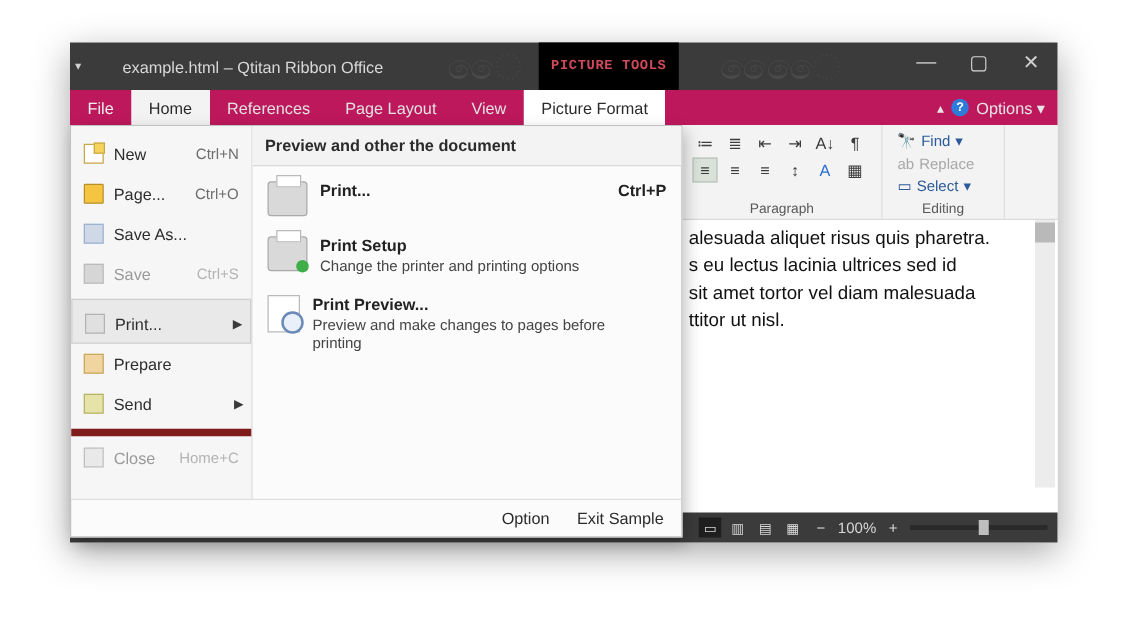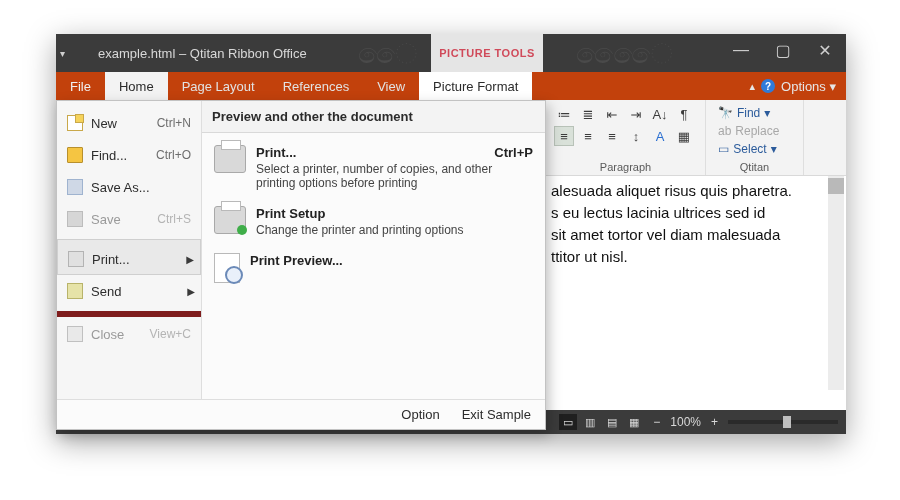--- a/index.html
+++ b/index.html
@@ -1,24 +1,24 @@
 <!DOCTYPE html>
 <html><head>
 <meta charset="utf-8">
 <style>
   * { box-sizing: border-box; margin: 0; padding: 0; font-family: "Segoe UI", Tahoma, sans-serif; }
   body { background: #fff; width: 900px; height: 500px; position: relative; overflow: hidden; }
   .app-window { position: absolute; left: 56px; top: 34px; width: 790px; height: 400px; background: #fff; box-shadow: 0 8px 28px rgba(0,0,0,0.35); }
   .titlebar { height: 38px; background: #3b3b3b; color: #cfcfcf; display: flex; align-items: center; font-size: 13px; position: relative; }
   .tb-caret { margin-left: 4px; color: #cfcfcf; font-size: 10px; }
   .tb-title { margin-left: 33px; color: #d8d8d8; }
-  .tb-tools { position: absolute; left: 375px; top: 0; width: 112px; height: 38px; background: #e5e5e5; color: #d04a5a; font-size: 11px; display: flex; align-items: center; justify-content: center; letter-spacing: 0.5px; font-weight: 600; }
+  .tb-tools { position: absolute; left: 375px; top: 0; width: 112px; height: 38px; background: #000000; color: #d04a5a; font-size: 11px; display: flex; align-items: center; justify-content: center; letter-spacing: 0.5px; font-weight: 600; font-family: Liberation Mono, monospace; }
   .tb-wbtns { position: absolute; right: 0; top: 0; display: flex; }
   .tb-wbtn { width: 42px; height: 32px; display: flex; align-items: center; justify-content: center; color: #cfcfcf; font-size: 16px; }
-  .tabbar { height: 28px; display: flex; background: #c2410c; color: #e2e2e2; font-size: 13px; align-items: stretch; position: relative; }
+  .tabbar { height: 28px; display: flex; background: #be185d; color: #e2e2e2; font-size: 13px; align-items: stretch; position: relative; }
   .tab { padding: 0 14px; display: flex; align-items: center; cursor: default; }
   .tab.active { background: #f3f3f3; color: #2b2b2b; }
   .tab.pf { background: #fff; color: #2b2b2b; }
   .tab.file { color: #f0f0f0; }
   .tab-right { margin-left: auto; display: flex; align-items: center; padding-right: 10px; color: #e6e6e6; gap: 6px; }
   .help-icon { width: 14px; height: 14px; border-radius: 50%; background: #2f7bd9; color: #fff; font-size: 10px; display: inline-flex; align-items: center; justify-content: center; font-weight: bold; }
   .ribbon { height: 76px; background: #f3f3f3; border-bottom: 1px solid #d9d9d9; display: flex; position: relative; }
   .rgroup { border-right: 1px solid #dedede; padding: 4px 8px 2px 8px; display: flex; flex-direction: column; justify-content: space-between; }
   .rgroup-row { display: flex; gap: 4px; align-items: center; margin-bottom: 2px; }
   .rgroup-label { font-size: 11px; color: #5a5a5a; text-align: center; margin-top: auto; }
@@ -90,22 +90,22 @@
     <div class="tb-wbtns">
       <div class="tb-wbtn">—</div>
       <div class="tb-wbtn">▢</div>
       <div class="tb-wbtn">✕</div>
     </div>
   </div>
 
   <div class="tabbar">
     <div class="tab file">File</div>
     <div class="tab active">Home</div>
+    <div class="tab">References</div>
     <div class="tab">Page Layout</div>
-    <div class="tab">References</div>
     <div class="tab">View</div>
     <div class="tab pf">Picture Format</div>
     <div class="tab-right">
       <span style="font-size:11px">▴</span>
       <span class="help-icon">?</span>
       <span><span>Options</span> ▾</span>
     </div>
   </div>
 
   <div class="ribbon">
@@ -130,21 +130,21 @@
       </div>
       <div class="rgroup-label">Paragraph</div>
     </div>
     <div class="rgroup" style="width:98px">
       <div class="edit-btn"><span>🔭</span><span>Find</span> ▾</div>
       <div class="edit-btn dis">
           <span>ab</span>
           <span>Replace</span>
         </div>
       <div class="edit-btn"><span>▭</span><span>Select</span> ▾</div>
-      <div class="rgroup-label">Qtitan</div>
+      <div class="rgroup-label">Editing</div>
     </div>
   </div>
 
   <div class="docpane">
     <span>alesuada aliquet risus quis pharetra.</span><br>
     <span>s eu lectus lacinia ultrices sed id</span><br>
     <span>sit amet tortor vel diam malesuada</span><br>
     <span>ttitor ut nisl.</span>
   </div>
   <div class="docpane-sb"></div>
@@ -171,75 +171,79 @@
 <div class="filemenu">
   <div class="fm-body">
     <div class="fm-left">
       <div class="fm-item">
         <span class="fm-icon ic-new"></span>
         <span>New</span>
         <span class="fm-short">Ctrl+N</span>
       </div>
       <div class="fm-item">
         <span class="fm-icon ic-open"></span>
-        <span>Find...</span>
+        <span>Page...</span>
         <span class="fm-short">Ctrl+O</span>
       </div>
       <div class="fm-item">
         <span class="fm-icon ic-saveas"></span>
         <span>Save As...</span>
       </div>
       <div class="fm-item dis">
         <span class="fm-icon ic-save"></span>
         <span>Save</span>
         <span class="fm-short">Ctrl+S</span>
       </div>
       <div class="fm-item active sep">
         <span class="fm-icon ic-print"></span>
         <span>Print...</span>
         <span class="fm-arrow">▶</span>
       </div>
       <div class="fm-item">
+        <span class="fm-icon ic-prep"></span>
+        <span>Prepare</span>
+      </div>
+      <div class="fm-item">
         <span class="fm-icon ic-send"></span>
         <span>Send</span>
         <span class="fm-arrow">▶</span>
       </div>
       <div class="fm-item dis sep">
         <span class="fm-icon ic-close"></span>
         <span>Close</span>
-        <span class="fm-short">View+C</span>
+        <span class="fm-short">Home+C</span>
       </div>
     </div>
     <div class="fm-right">
       <div class="fm-header">Preview and other the document</div>
       <div class="fm-opt">
         <div class="fm-opt-icon ic-printer"></div>
         <div style="flex:1">
           <div class="fm-opt-title">
             <span>Print...</span>
             <span class="fm-opt-short">Ctrl+P</span>
           </div>
-          <div class="fm-opt-desc">Select a printer, number of copies, and other printing options before printing</div>
         </div>
       </div>
       <div class="fm-opt">
         <div class="fm-opt-icon ic-printer green"></div>
         <div style="flex:1">
           <div class="fm-opt-title">
               <span>Print Setup</span>
             </div>
           <div class="fm-opt-desc">Change the printer and printing options</div>
         </div>
       </div>
       <div class="fm-opt">
         <div class="fm-opt-icon ic-preview"></div>
         <div style="flex:1">
           <div class="fm-opt-title">
               <span>Print Preview...</span>
             </div>
+          <div class="fm-opt-desc">Preview and make changes to pages before printing</div>
         </div>
       </div>
     </div>
   </div>
   <div class="fm-footer">
     <span>Option</span>
     <span>Exit Sample</span>
   </div>
 </div>
 

